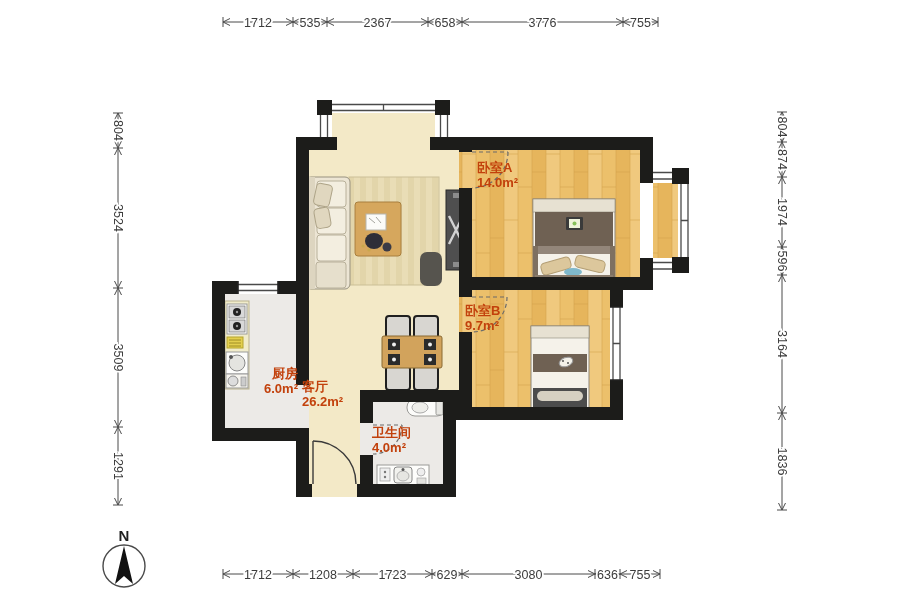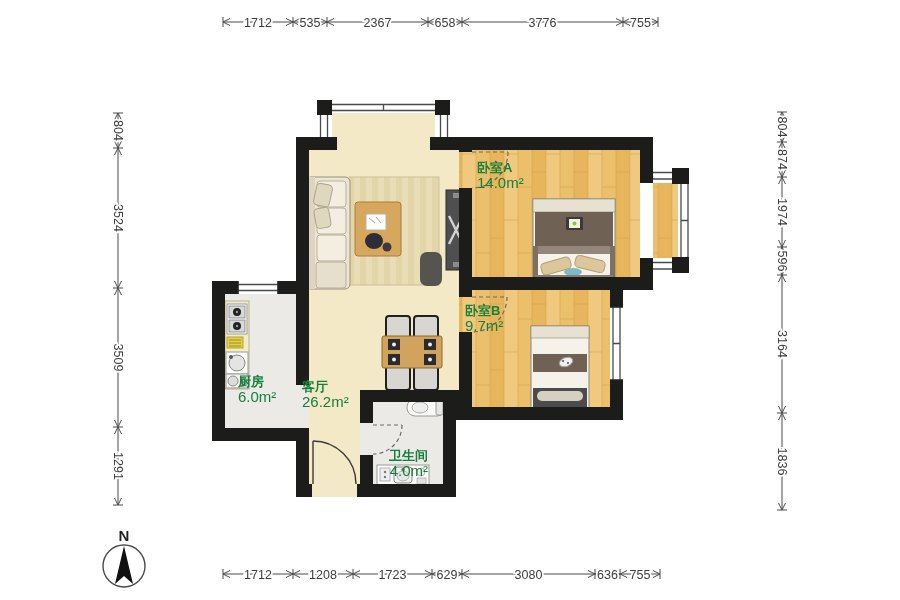--- a/index.html
+++ b/index.html
@@ -15,24 +15,24 @@
   .winfill{fill:#ffffff;}
   .dim-path{stroke:#4a4a4a;stroke-width:1;fill:none;}
   .dim-label{
     font-family:"Liberation Sans","DejaVu Sans",sans-serif;font-size:12.5px;
     fill:var(--dim,#3c3c3c);stroke:#ffffff;stroke-width:3.5px;paint-order:stroke;
     text-anchor:middle;dominant-baseline:central;
   }
   .door-dash{stroke:#6b6b6b;stroke-width:1.2;fill:none;stroke-dasharray:4 3;}
   .door-solid{stroke:#3a3a3a;stroke-width:1.4;fill:none;}
   .room-label{
-    position:absolute;color:#15803d;font-size:13px;line-height:15px;font-weight:700;
+    position:absolute;color:#c2410c;font-size:13px;line-height:15px;font-weight:700;
     white-space:nowrap;
   }
-  .room-label .area{font-weight:400;font-size:15px;}
+  .room-label .area{font-weight:700;font-size:13px;}
   .north-label{
     position:absolute;left:110px;top:527px;width:28px;text-align:center;
     color:#1f1f1f;font-size:15px;font-weight:600;
   }
 </style>
 </head>
 <body>
 
 <div class="stage" id="stage" style="--wall: #1c1c1a; --wood-floor: #ecc06b; --living-floor: #f3e9c7; --tile-floor: #eceae7; --dim: #3c3c3c;">
 
@@ -313,24 +313,24 @@
   <div class="room-label" style="left:465px;top:303px">
     <div>卧室B</div>
     <div class="area">9.7m²</div>
   </div>
 
   <div class="room-label" style="left:302px;top:379px;width:58px;text-align:left">
     <div>客厅</div>
     <div class="area">26.2m²</div>
   </div>
 
-  <div class="room-label" style="left:238px;top:374px;width:60px;text-align:left">
+  <div class="room-label" style="left:238px;top:366px;width:60px;text-align:right">
     <div>厨房</div>
     <div class="area">6.0m²</div>
   </div>
 
-  <div class="room-label" style="left:372px;top:448px;width:56px;text-align:right">
+  <div class="room-label" style="left:372px;top:425px;width:56px;text-align:left">
     <div>卫生间</div>
     <div class="area">4.0m²</div>
   </div>
 
   <div class="north-label">N</div>
 </div>
 
 </body></html>

